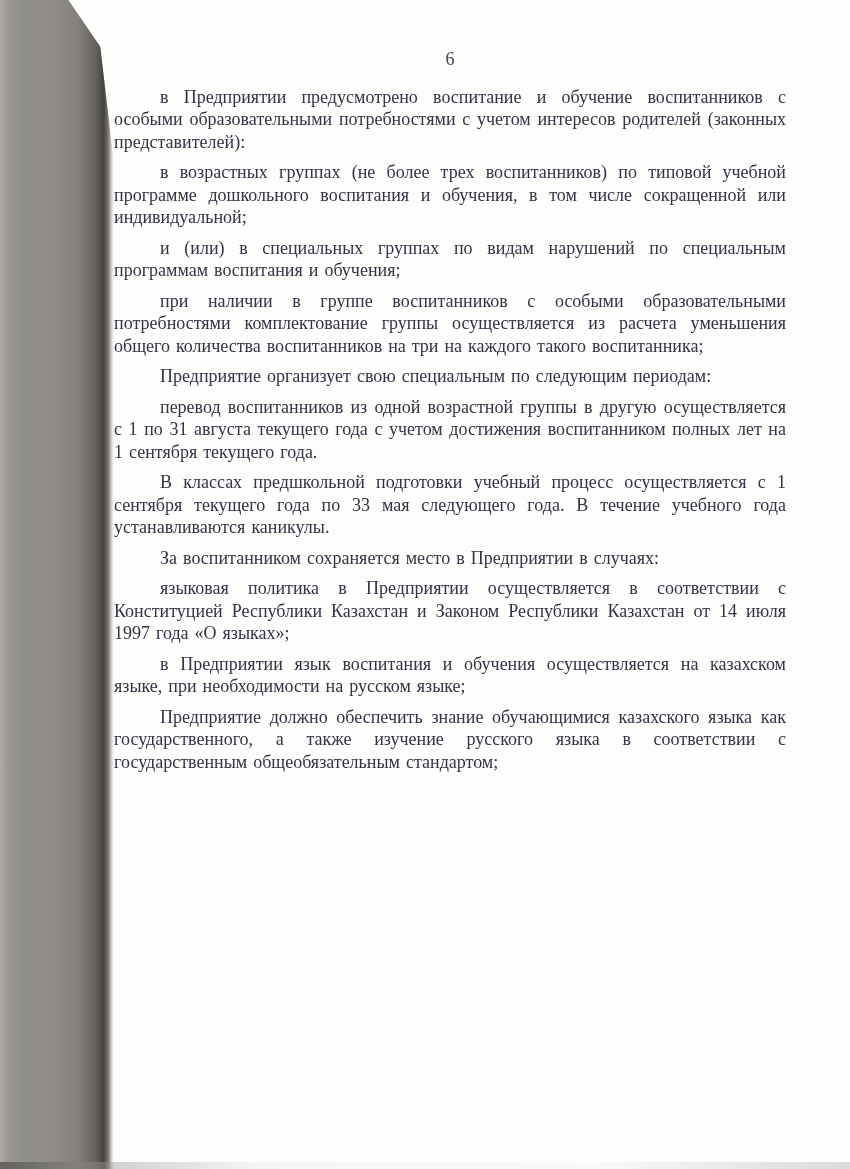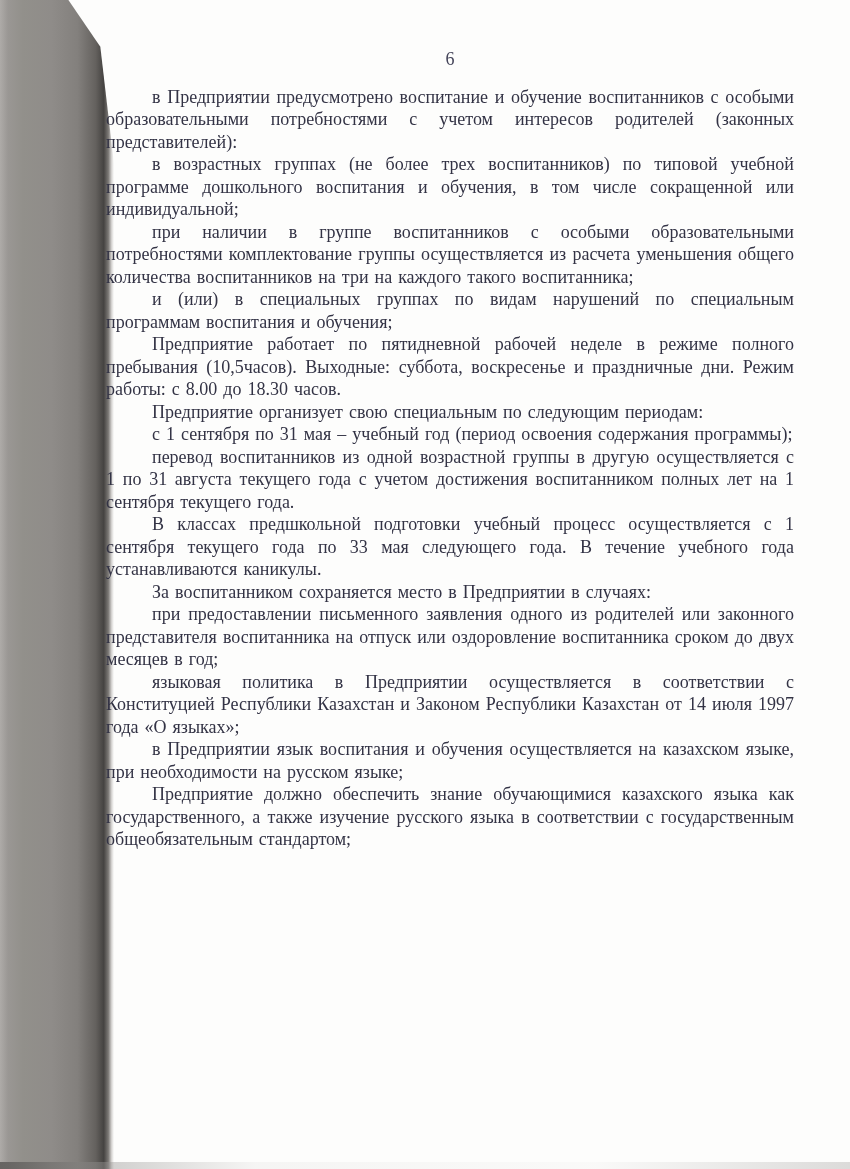--- a/index.html
+++ b/index.html
@@ -55,44 +55,41 @@
     color: #333345;
     font-size: 18px;
     line-height: 22.5px;
   }
   .page-number {
     text-align: center;
     color: #45455a;
     margin: 0 0 15px 0;
   }
   p.para {
-    margin: 0;
+    margin: 8px;
     text-align: justify;
     text-indent: 46px;
     word-spacing: 1.5px;
   }
 </style>
 </head>
 <body>
 
 <div class="scan-page">
   <div class="spine-shadow"></div>
   <div class="bottom-edge-shadow"></div>
 
   <div class="content">
     <div class="page-number">6</div>
 
     <p class="para">в Предприятии предусмотрено воспитание и обучение воспитанников с особыми образовательными потребностями с учетом интересов родителей (законных представителей):</p>
     <p class="para">в возрастных группах (не более трех воспитанников) по типовой учебной программе дошкольного воспитания и обучения, в том числе сокращенной или индивидуальной;</p>
+    <p class="para">и (или) в специальных группах по видам нарушений по специальным программам воспитания и обучения;</p>
     <p class="para">при наличии в группе воспитанников с особыми образовательными потребностями комплектование группы осуществляется из расчета уменьшения общего количества воспитанников на три на каждого такого воспитанника;</p>
-    <p class="para">и (или) в специальных группах по видам нарушений по специальным программам воспитания и обучения;</p>
-    <p class="para">Предприятие работает по пятидневной рабочей неделе в режиме полного пребывания (10,5часов). Выходные: суббота, воскресенье и праздничные дни. Режим работы: с 8.00 до 18.30 часов.</p>
     <p class="para">Предприятие организует свою специальным по следующим периодам:</p>
-    <p class="para">с 1 сентября по 31 мая – учебный год (период освоения содержания программы);</p>
     <p class="para">перевод воспитанников из одной возрастной группы в другую осуществляется с 1 по 31 августа текущего года с учетом достижения воспитанником полных лет на 1 сентября текущего года.</p>
     <p class="para">В классах предшкольной подготовки учебный процесс осуществляется с 1 сентября текущего года по 33 мая следующего года. В течение учебного года устанавливаются каникулы.</p>
     <p class="para">За воспитанником сохраняется место в Предприятии в случаях:</p>
-    <p class="para">при предоставлении письменного заявления одного из родителей или законного представителя воспитанника на отпуск или оздоровление воспитанника сроком до двух месяцев в год;</p>
     <p class="para">языковая политика в Предприятии осуществляется в соответствии с Конституцией Республики Казахстан и Законом Республики Казахстан от 14 июля 1997 года «О языках»;</p>
     <p class="para">в Предприятии язык воспитания и обучения осуществляется на казахском языке, при необходимости на русском языке;</p>
     <p class="para">Предприятие должно обеспечить знание обучающимися казахского языка как государственного, а также изучение русского языка в соответствии с государственным общеобязательным стандартом;</p>
   </div>
 </div>
 
 </body></html>

